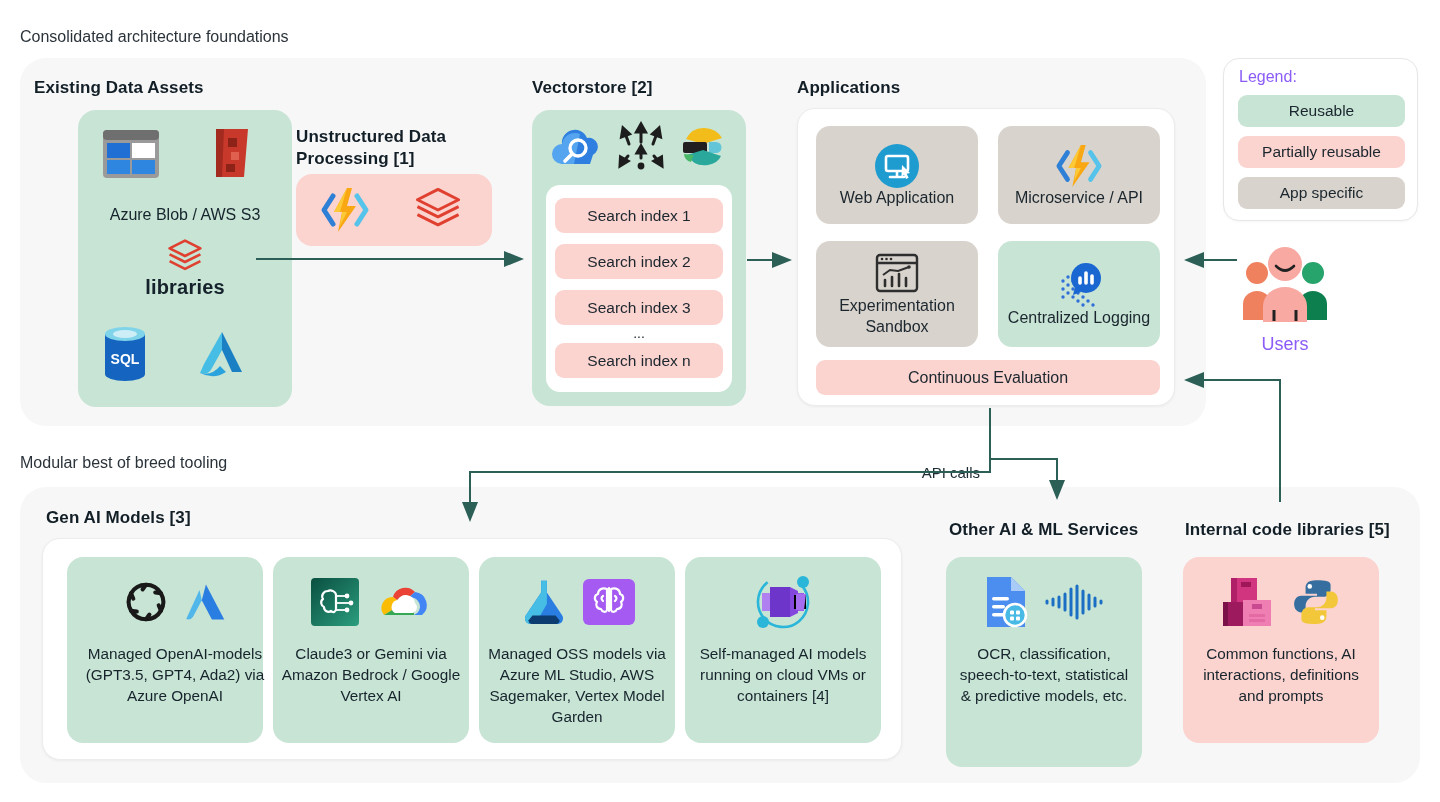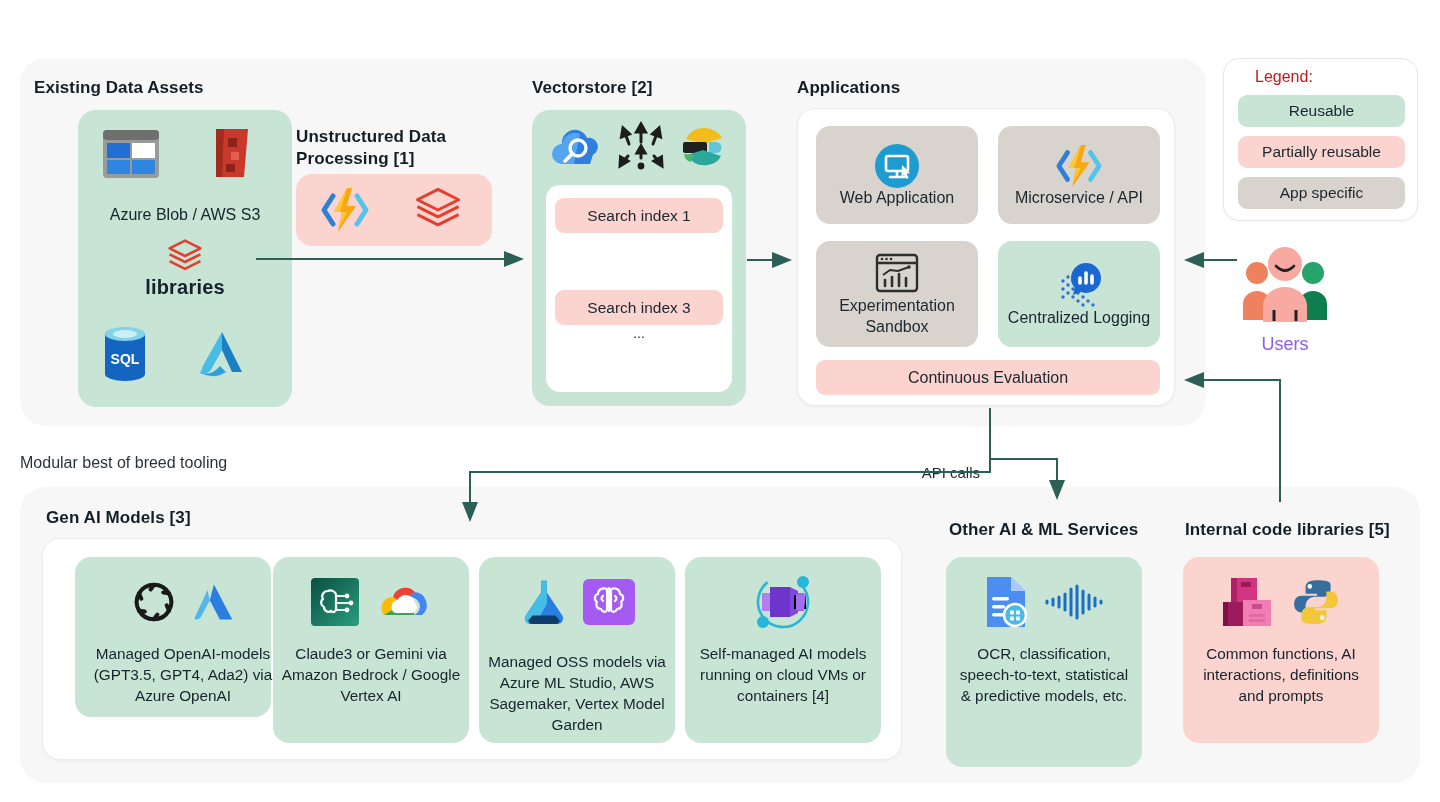--- a/index.html
+++ b/index.html
@@ -23,20 +23,21 @@
   .ic-row { display:flex; align-items:center; gap:14px; height:58px; }
   .apicalls { font-size:15px; color:#1c2b33; text-align:right;margin-top:19px; }
   .dbwordmark { font-weight:700; font-size:20px; color:#15222b; letter-spacing:.2px; text-align:center; }
   svg { display:block; }
 </style>
 </head>
 <body>
 
 <div class="stage">
 
+  <div class="abs sect-title" style="left:20px;top:28px;">Consolidated architecture foundations</div>
   <div class="abs sect-title" style="left:20px;top:454px;">Modular best of breed tooling</div>
 
   <div class="abs sec" style="left:20px;top:58px;width:1186px;height:368px;"></div>
 
   <div class="abs sec" style="left:20px;top:487px;width:1400px;height:296px;"></div>
 
   <div class="abs h" style="left:34px;top:78px;">Existing Data Assets</div>
   <div class="abs mint" style="left:42px;top:110px;width:214px;height:297px;border-radius:18px;margin-left:36px;">
 
     <div class="abs" style="left:24px;top:18px;">
@@ -150,22 +151,24 @@
         <path d="M6 15 Q12 3 25 4 Q37 5 42 14 L23 20 Z" fill="#f2bd1a"></path>
         <rect x="3" y="18" width="24" height="11" rx="2" fill="#211f20"></rect>
         <path d="M29 18 h7 a5.5 5.5 0 0 1 0 11 h-7 z" fill="#63c6d8"></path>
         <path d="M7 31 Q14 43 28 41 Q38 39 41 32 L23 26 Z" fill="#2aa89c"></path>
         <path d="M4 30 a9 9 0 0 0 7 8 l2.5-7z" fill="#49b867"></path>
       </svg>
     </div>
 
     <div class="abs" style="left:14px;top:75px;width:186px;height:207px;background:#fff;border-radius:14px;">
       <div class="abs pill pink" style="left:9px;top:13px;width:168px;height:35px;">Search index 1</div>
+      <div class="abs pill pink" style="left:9px;top:59px;width:168px;height:35px;">Search index 2</div>
       <div class="abs pill pink" style="left:9px;top:105px;width:168px;height:35px;">Search index 3</div>
       <div class="abs" style="left:0;top:140px;width:186px;text-align:center;font-size:14px;color:#1b262e;">...</div>
+      <div class="abs pill pink" style="left:9px;top:158px;width:168px;height:35px;">Search index n</div>
     </div>
   </div>
 
   <div class="abs h" style="left:797px;top:78px;">Applications</div>
   <div class="abs card" style="left:797px;top:108px;width:378px;height:298px;">
 
     <div class="abs tile taupe" style="left:18px;top:17px;width:162px;height:98px;">
       <span>
         <svg width="46" height="46" viewBox="0 0 46 46">
           <circle cx="23" cy="23" r="22" fill="#1e9cd0"></circle>
@@ -240,21 +243,21 @@
           </g>
         </svg>
       </span>
       <span>Centralized Logging</span>
     </div>
 
     <div class="abs pill pink" style="left:18px;top:251px;width:344px;height:35px;font-size:16px;">Continuous Evaluation</div>
   </div>
 
   <div class="abs" style="left:1223px;top:58px;width:195px;height:163px;background:#fff;border:1px solid #e7e7e7;border-radius:16px;box-shadow:0 1px 3px rgba(0,0,0,.04);">
-    <div class="abs" style="left:15px;top:9px;font-size:16px;color:#b91c1c;margin-left:16px;">Legend:</div>
+    <div class="abs" style="left:15px;top:9px;font-size:16px;color:#8b5cf6;">Legend:</div>
     <div class="abs pill mint" style="left:14px;top:36px;width:167px;height:32px;">Reusable</div>
     <div class="abs pill pink" style="left:14px;top:77px;width:167px;height:32px;">Partially reusable</div>
     <div class="abs pill taupe" style="left:14px;top:118px;width:167px;height:32px;">App specific</div>
   </div>
 
   <div class="abs" style="left:1238px;top:238px;">
     <svg width="94" height="92" viewBox="0 0 94 92">
       <circle cx="19" cy="35" r="11" fill="#f0815f"></circle>
       <path d="M5 82 v-16 a14 13 0 0 1 28 0 v16 z" fill="#f0815f"></path>
       <circle cx="75" cy="35" r="11" fill="#27a36c"></circle>
@@ -266,21 +269,21 @@
       <line x1="58" y1="72" x2="58" y2="83" stroke="#222" stroke-width="3"></line>
     </svg>
   </div>
   <div class="abs" style="left:1238px;top:334px;width:94px;text-align:center;font-size:18px;color:#8b5cf6;">Users</div>
 
   <div class="abs apicalls" style="left:868px;top:445px;width:112px;">API calls</div>
 
   <div class="abs h" style="left:46px;top:508px;">Gen AI Models [3]</div>
   <div class="abs card" style="left:42px;top:538px;width:860px;height:222px;">
 
-    <div class="abs gbox mint" style="left:32px;top:18px;width:196px;height:160px;padding-left:20px;">
+    <div class="abs gbox mint" style="left:24px;top:18px;width:196px;height:186px;padding-left:20px;">
       <div class="ic-row">
         <span>
           <svg width="46" height="46" viewBox="0 0 48 48">
             <g fill="none" stroke="#191919" stroke-width="4.2" stroke-linecap="round" stroke-linejoin="round">
               <path d="M24 6 a18 18 0 0 1 15.6 9 l-6-1"></path>
               <path d="M39.6 15 a18 18 0 0 1 0 18 l-2.4-5.6"></path>
               <path d="M39.6 33 a18 18 0 0 1 -15.6 9 l3.6-4.9"></path>
               <path d="M24 42 a18 18 0 0 1 -15.6 -9 l6 1"></path>
               <path d="M8.4 33 a18 18 0 0 1 0 -18 l2.4 5.6"></path>
               <path d="M8.4 15 a18 18 0 0 1 15.6 -9 l-3.6 4.9"></path>
@@ -349,21 +352,21 @@
             <g fill="none" stroke="#fff" stroke-width="2.2" stroke-linejoin="round" stroke-linecap="round">
               <path d="M24 10 c-5 -2 -9 1 -9 5 c-4 1 -4 6 -1 8 c-2 3 0 7 4 7 c1 3 5 4 6 1 z"></path>
               <path d="M28 10 c5 -2 9 1 9 5 c4 1 4 6 1 8 c2 3 0 7 -4 7 c-1 3 -5 4 -6 1 z"></path>
               <line x1="26" y1="9" x2="26" y2="32"></line>
               <path d="M20 17 q-3 2 0 5"></path>
                 <path d="M32 17 q3 2 0 5"></path>
             </g>
           </svg>
         </span>
       </div>
-      <div style="width:182px;margin-top:8px;">Managed OSS models via Azure ML Studio, AWS Sagemaker, Vertex Model Garden</div>
+      <div style="width:182px;">Managed OSS models via Azure ML Studio, AWS Sagemaker, Vertex Model Garden</div>
     </div>
 
     <div class="abs gbox mint" style="left:642px;top:18px;width:196px;height:186px;">
       <div class="ic-row">
         <span>
           <svg width="66" height="58" viewBox="0 0 66 58">
             <circle cx="33" cy="29" r="25" fill="none" stroke="#2ab6d9" stroke-width="2.6" stroke-dasharray="118 40" transform="rotate(-40 33 29)"></circle>
             <circle cx="53" cy="9" r="6" fill="#2ab6d9"></circle>
             <circle cx="13" cy="49" r="6" fill="#2ab6d9"></circle>
             <path d="M12 20 h10 v18 h-10 z" fill="#b07ff0"></path>

